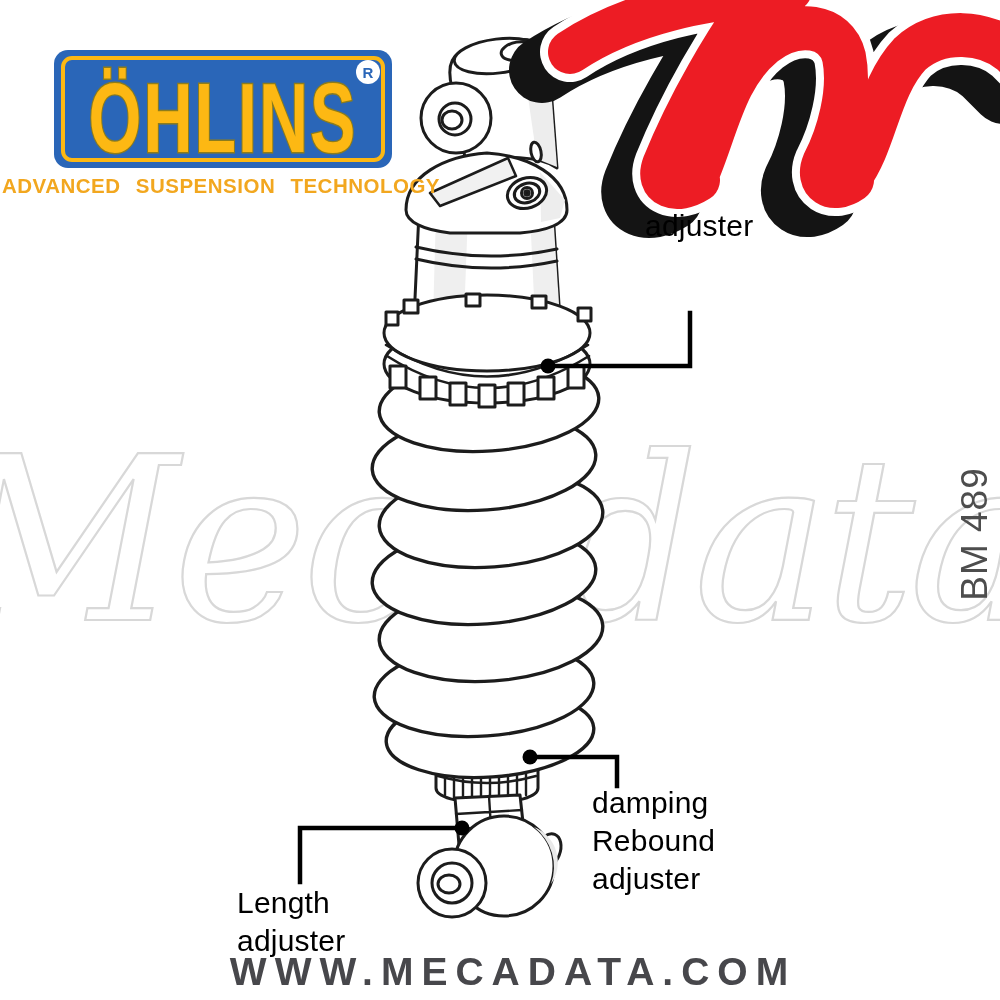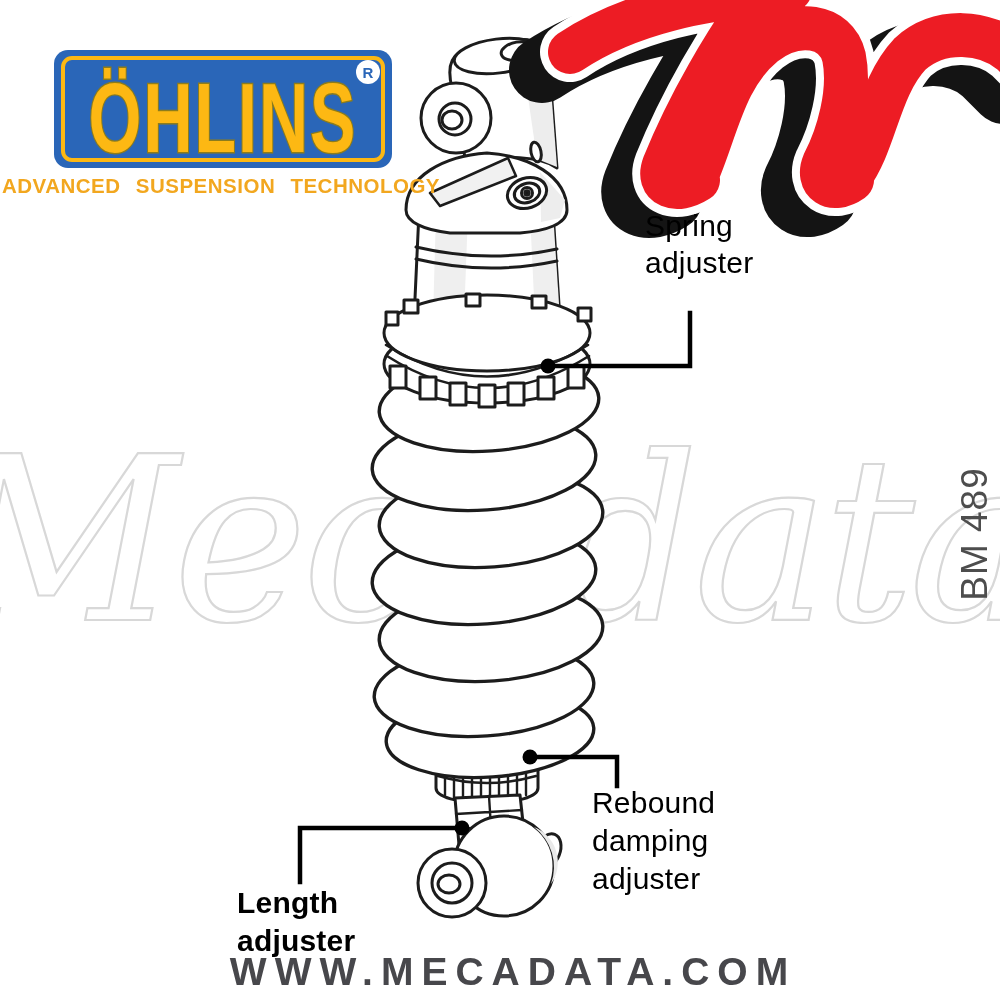--- a/index.html
+++ b/index.html
@@ -4,21 +4,21 @@
 <style>
   html,body{margin:0;padding:0;background:#888;}
   .canvas{
     position:relative;width:1000px;height:1000px;background:#ffffff;
     overflow:hidden;font-family:"Liberation Sans",sans-serif;margin:0 auto;
   }
   .art{position:absolute;left:0;top:0;width:1000px;height:1000px;}
   .ann{position:absolute;color:#000;font-size:30px;line-height:37px;letter-spacing:0.2px;}
   #ann-rebound{left:592px;top:784px;line-height:38px;}
   #ann-preload{left:645px;top:207px;}
-  #ann-length{left:237px;top:884px;line-height:38px;font-weight:bold;}
+  #ann-length{left:237px;top:884px;line-height:38px;}
   .product-code{
     position:absolute;left:894px;top:514px;width:160px;height:40px;
     transform:rotate(-90deg);transform-origin:center;
     font-size:37px;color:#4d4d4d;text-align:center;letter-spacing:1px;
   }
   .website{
     position:absolute;left:13px;top:950px;width:1000px;text-align:center;
     font-size:39px;letter-spacing:8px;color:#47474b;font-weight:bold;
   }
 </style>
@@ -141,27 +141,26 @@
                  M 696,177 C 716,132 724,76 764,44 C 796,19 836,24 844,57 C 851,92 838,136 824,163 C 816,182 832,194 852,180
                  M 850,177 C 876,142 878,88 910,54 C 940,27 986,31 1012,53 L 1032,73"></path>
       </defs>
       <use href="#mglyph" transform="translate(-28,18)" stroke="#141414" stroke-width="66"></use>
       <use href="#mglyph" stroke="#ffffff" stroke-width="60"></use>
       <use href="#mglyph" stroke="#ed1c24" stroke-width="44"></use>
     </g>
   </svg>
 
   <div class="ann" id="ann-preload">
-    <div>Spring</div>
     <div>adjuster</div>
   </div>
 
   <div class="ann" id="ann-rebound">
+    <div>damping</div>
     <div>Rebound</div>
-    <div>damping</div>
     <div>adjuster</div>
   </div>
 
   <div class="ann" id="ann-length">
     <div>Length</div>
     <div>adjuster</div>
   </div>
 
   <div class="product-code">BM 489</div>
 

